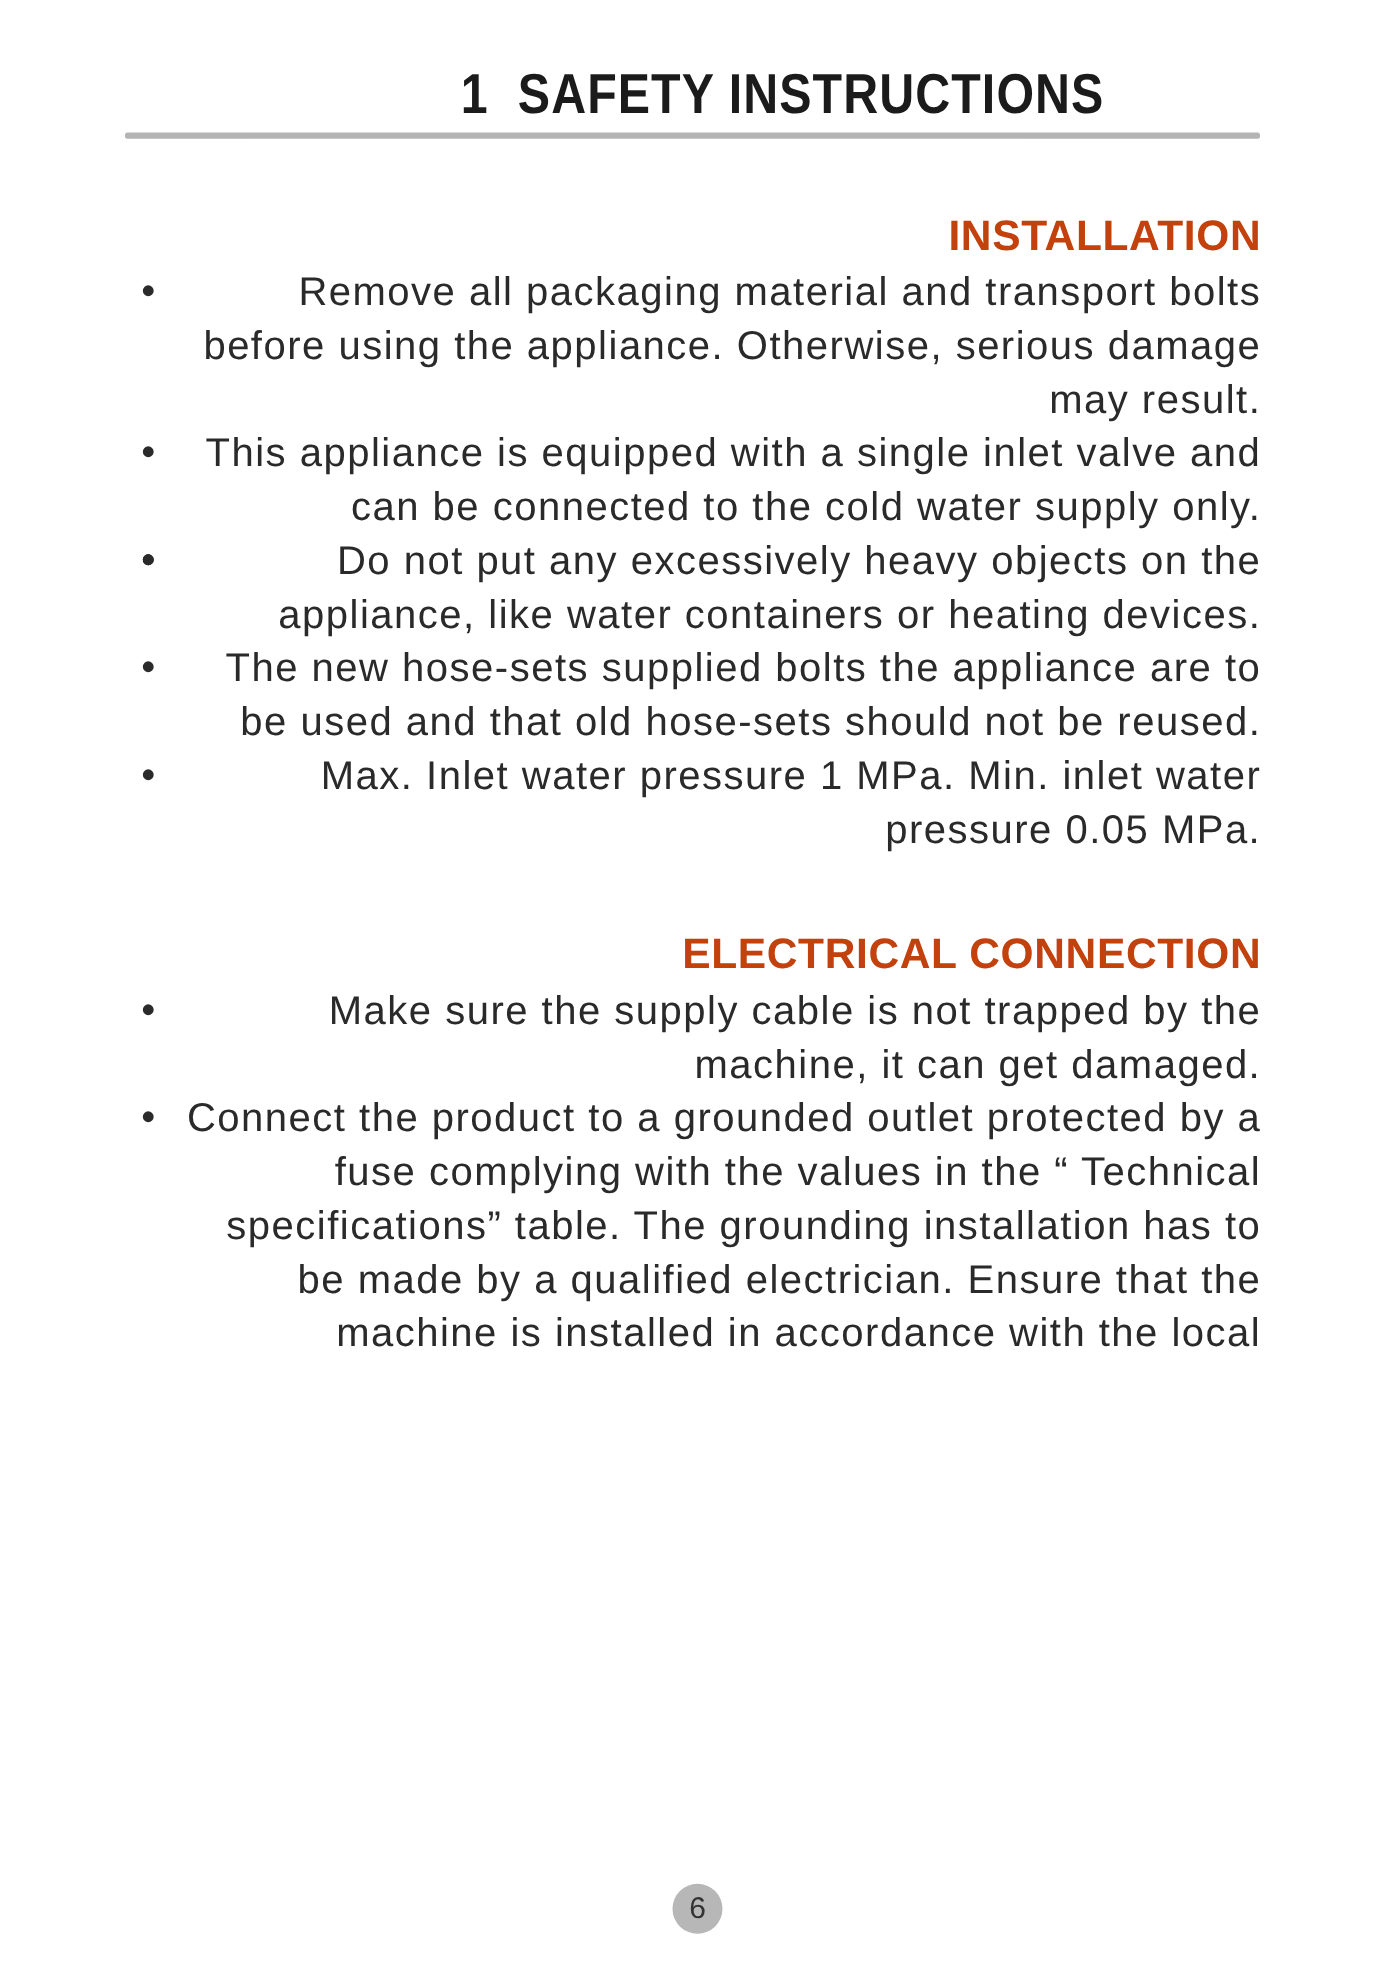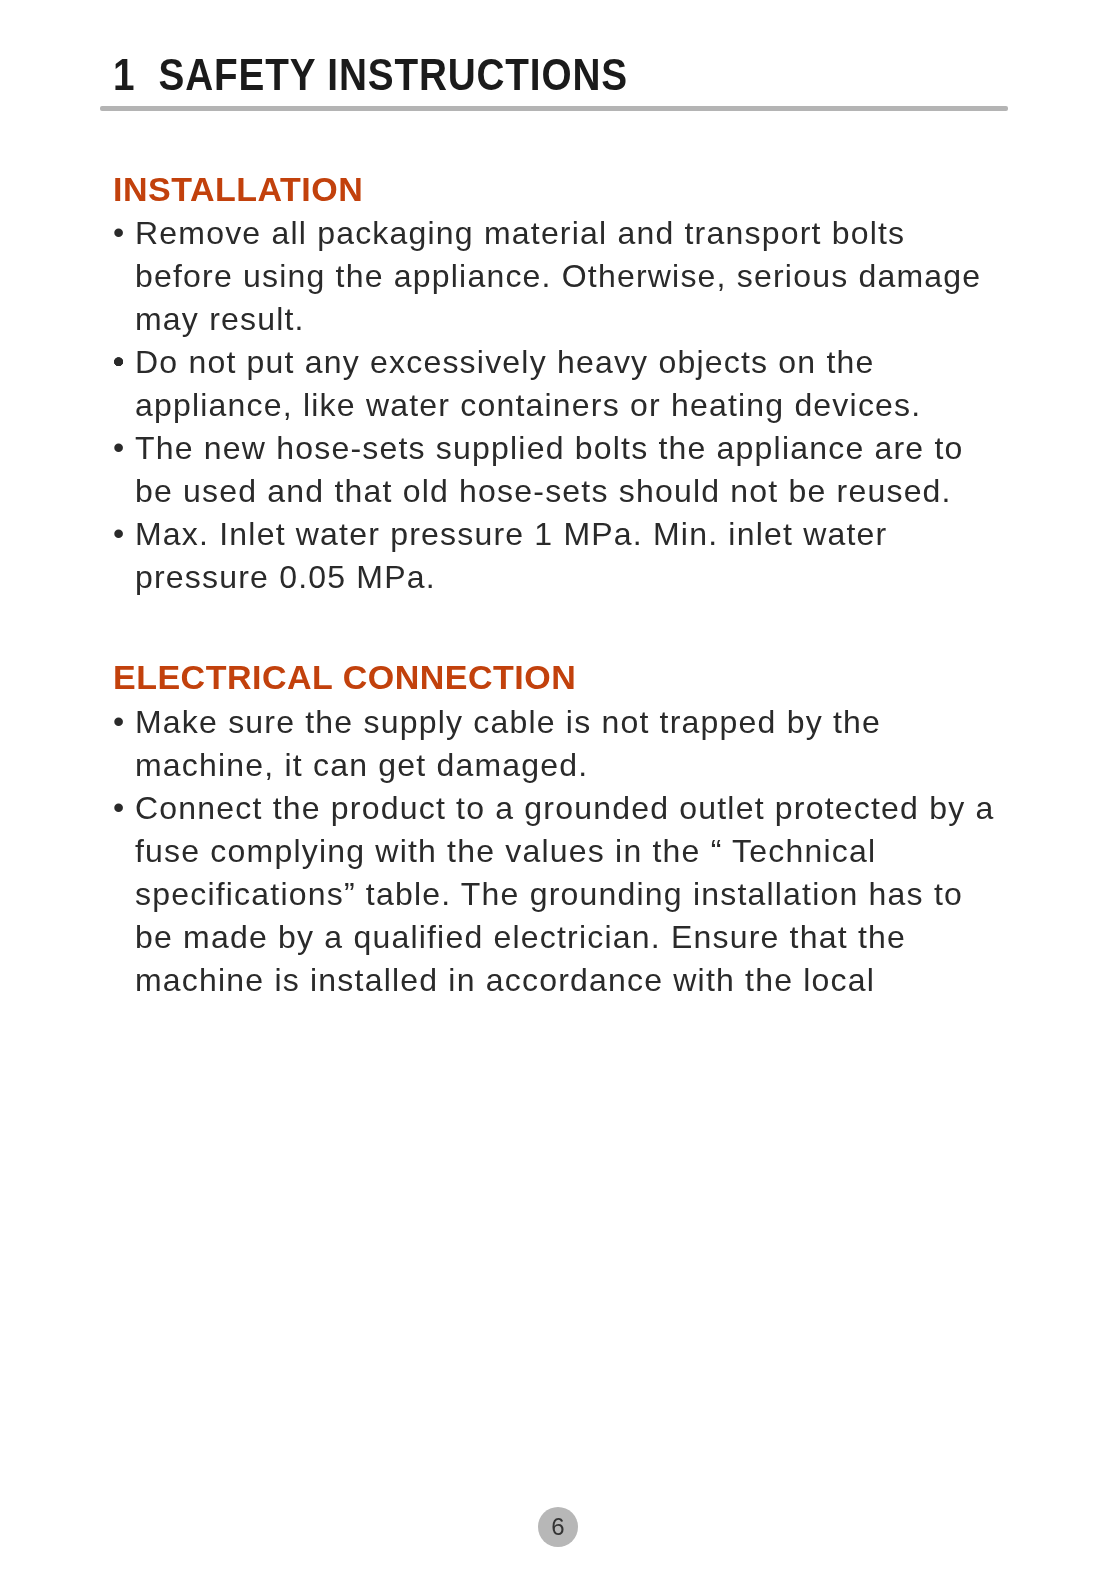--- a/index.html
+++ b/index.html
@@ -7,20 +7,21 @@
     padding: 0;
     background: #ffffff;
   }
   .page {
     position: relative;
     width: 1117px;
     height: 1586px;
     background: #ffffff;
     overflow: hidden;
     font-family: "Liberation Sans", sans-serif;
+    text-align: right;
   }
   .content {
     position: absolute;
     left: 113px;
     top: 52px;
     width: 896px;
     color: #282828;
   }
   .doc-title {
     margin: 0;
@@ -113,20 +114,21 @@
     <div class="title-rule"></div>
 
     <h2 class="section-heading">INSTALLATION</h2>
     <ul class="bullets">
       <li>
         <span class="dot">•</span>
         <span class="btxt">Remove all packaging material and transport bolts before using the appliance. Otherwise, serious damage may result.</span>
       </li>
       <li>
         <span class="dot">•</span>
+        <span class="btxt">This appliance is equipped with a single inlet valve and can be connected to the cold water supply only.</span>
       </li>
       <li>
         <span class="dot">•</span>
       </li>
       <li>
         <span class="dot">•</span>
       </li>
       <li>
         <span class="dot">•</span>
         <span class="btxt">Do not put any excessively heavy objects on the appliance, like water containers or heating devices.</span>

